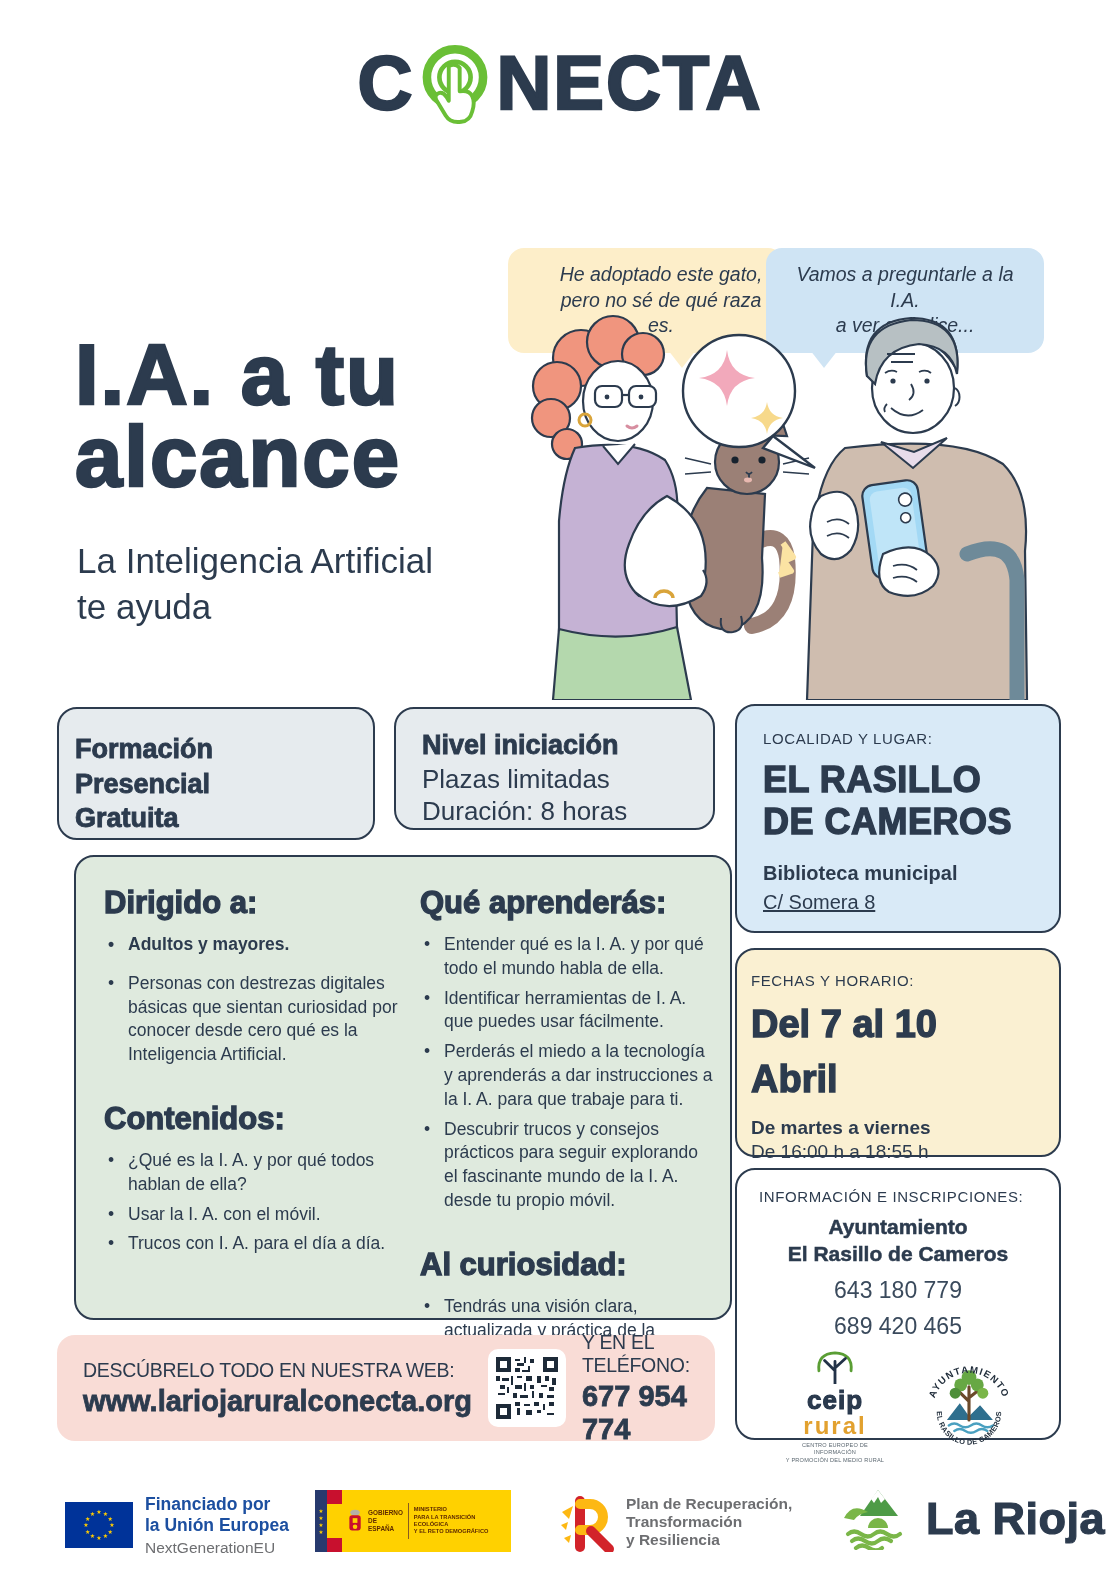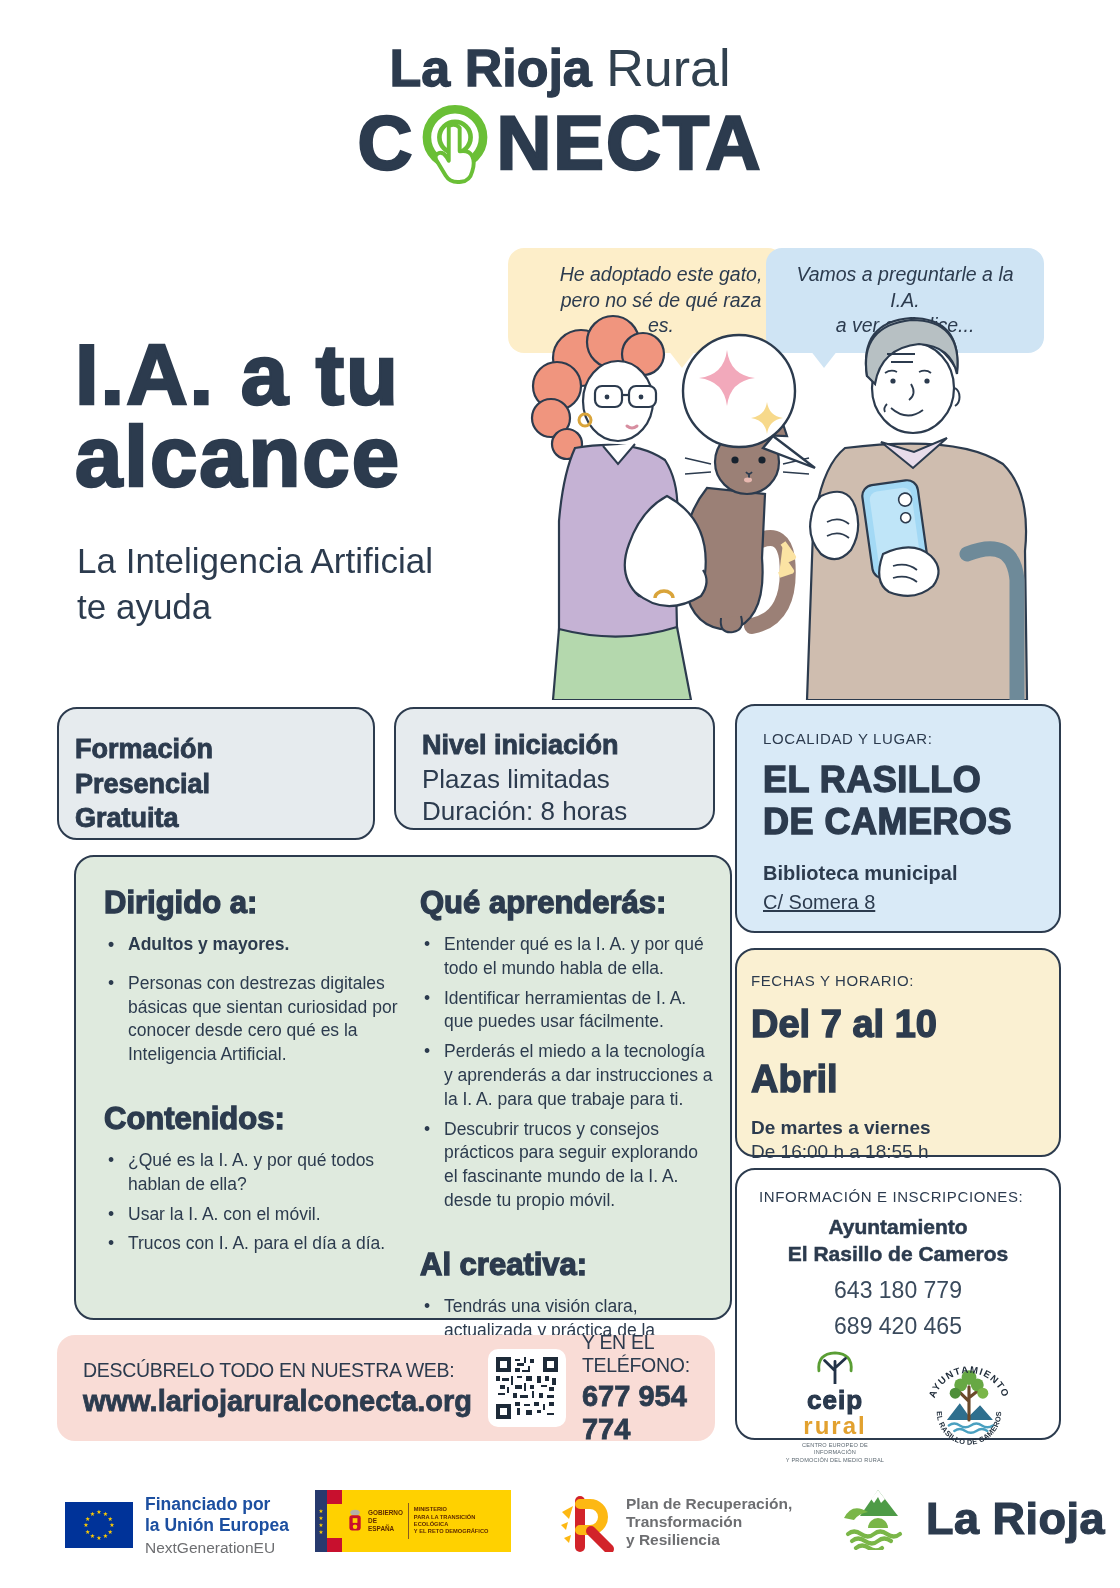--- a/index.html
+++ b/index.html
@@ -93,24 +93,20 @@
   .gob-min { font-size:5.7px; font-weight:bold; color:#5e2a00; line-height:1.3; }
   .f-plan { top:1492px; left:560px; }
   .f-plan .txt { color:#6d6e71; font-size:15.5px; font-weight:bold; line-height:1.16; }
   .f-rioja { top:1488px; left:838px; }
   .f-rioja .txt { font-size:45px; font-weight:bold; -webkit-text-stroke:1.2px #2c3b4e; letter-spacing:0.5px; }
 </style>
 </head>
 <body>
 
 <div class="abs logo-wrap">
-  <div class="logo-line1">
-    <span class="b">La Rioja</span>
-    <span class="l">Rural</span>
-  </div>
   <div class="logo-line2">
     <span>C</span>
     <svg class="touch-icon" viewBox="0 0 100 100">
       <g fill="none" stroke="#6abf36" stroke-linecap="round">
         <circle cx="50" cy="44" r="36" stroke-width="11"></circle>
         <circle cx="50" cy="44" r="20" stroke-width="6"></circle>
       </g>
       <g stroke="#6abf36" stroke-width="5" fill="#ffffff" stroke-linejoin="round" stroke-linecap="round">
         <path d="M42,30 q8,-5 14,2 l0,30 q12,-2 16,6 q4,8 0,20 q-3,12 -14,13 q-14,2 -20,-8 l-12,-20 q-3,-7 4,-9 q5,-1 9,5 l3,5 z"></path>
       </g>
@@ -251,21 +247,21 @@
     </ul>
   </div>
   <div class="col col-b">
     <div class="h-course">Qué aprenderás:</div>
     <ul class="blt">
       <li>Entender qué es la I. A. y por qué todo el mundo habla de ella.</li>
       <li>Identificar herramientas de I. A. que puedes usar fácilmente.</li>
       <li>Perderás el miedo a la tecnología y aprenderás a dar instrucciones a la I. A. para que trabaje para ti.</li>
       <li>Descubrir trucos y consejos prácticos para seguir explorando el fascinante mundo de la I. A. desde tu propio móvil.</li>
     </ul>
-    <div class="h-course mt">Al creativa:</div>
+    <div class="h-course mt">Al curiosidad:</div>
     <ul class="blt">
       <li>Tendrás una visión clara, actualizada y práctica de la Inteligencia Artificial.</li>
       <li>Sabrás cómo aplicarla y cómo usarla de forma segura y creativa.</li>
     </ul>
   </div>
 </div>
 
 <div class="abs box box-dates">
   <div class="box-label">FECHAS Y HORARIO:</div>
   <div class="title pre">Del 7 al 10

